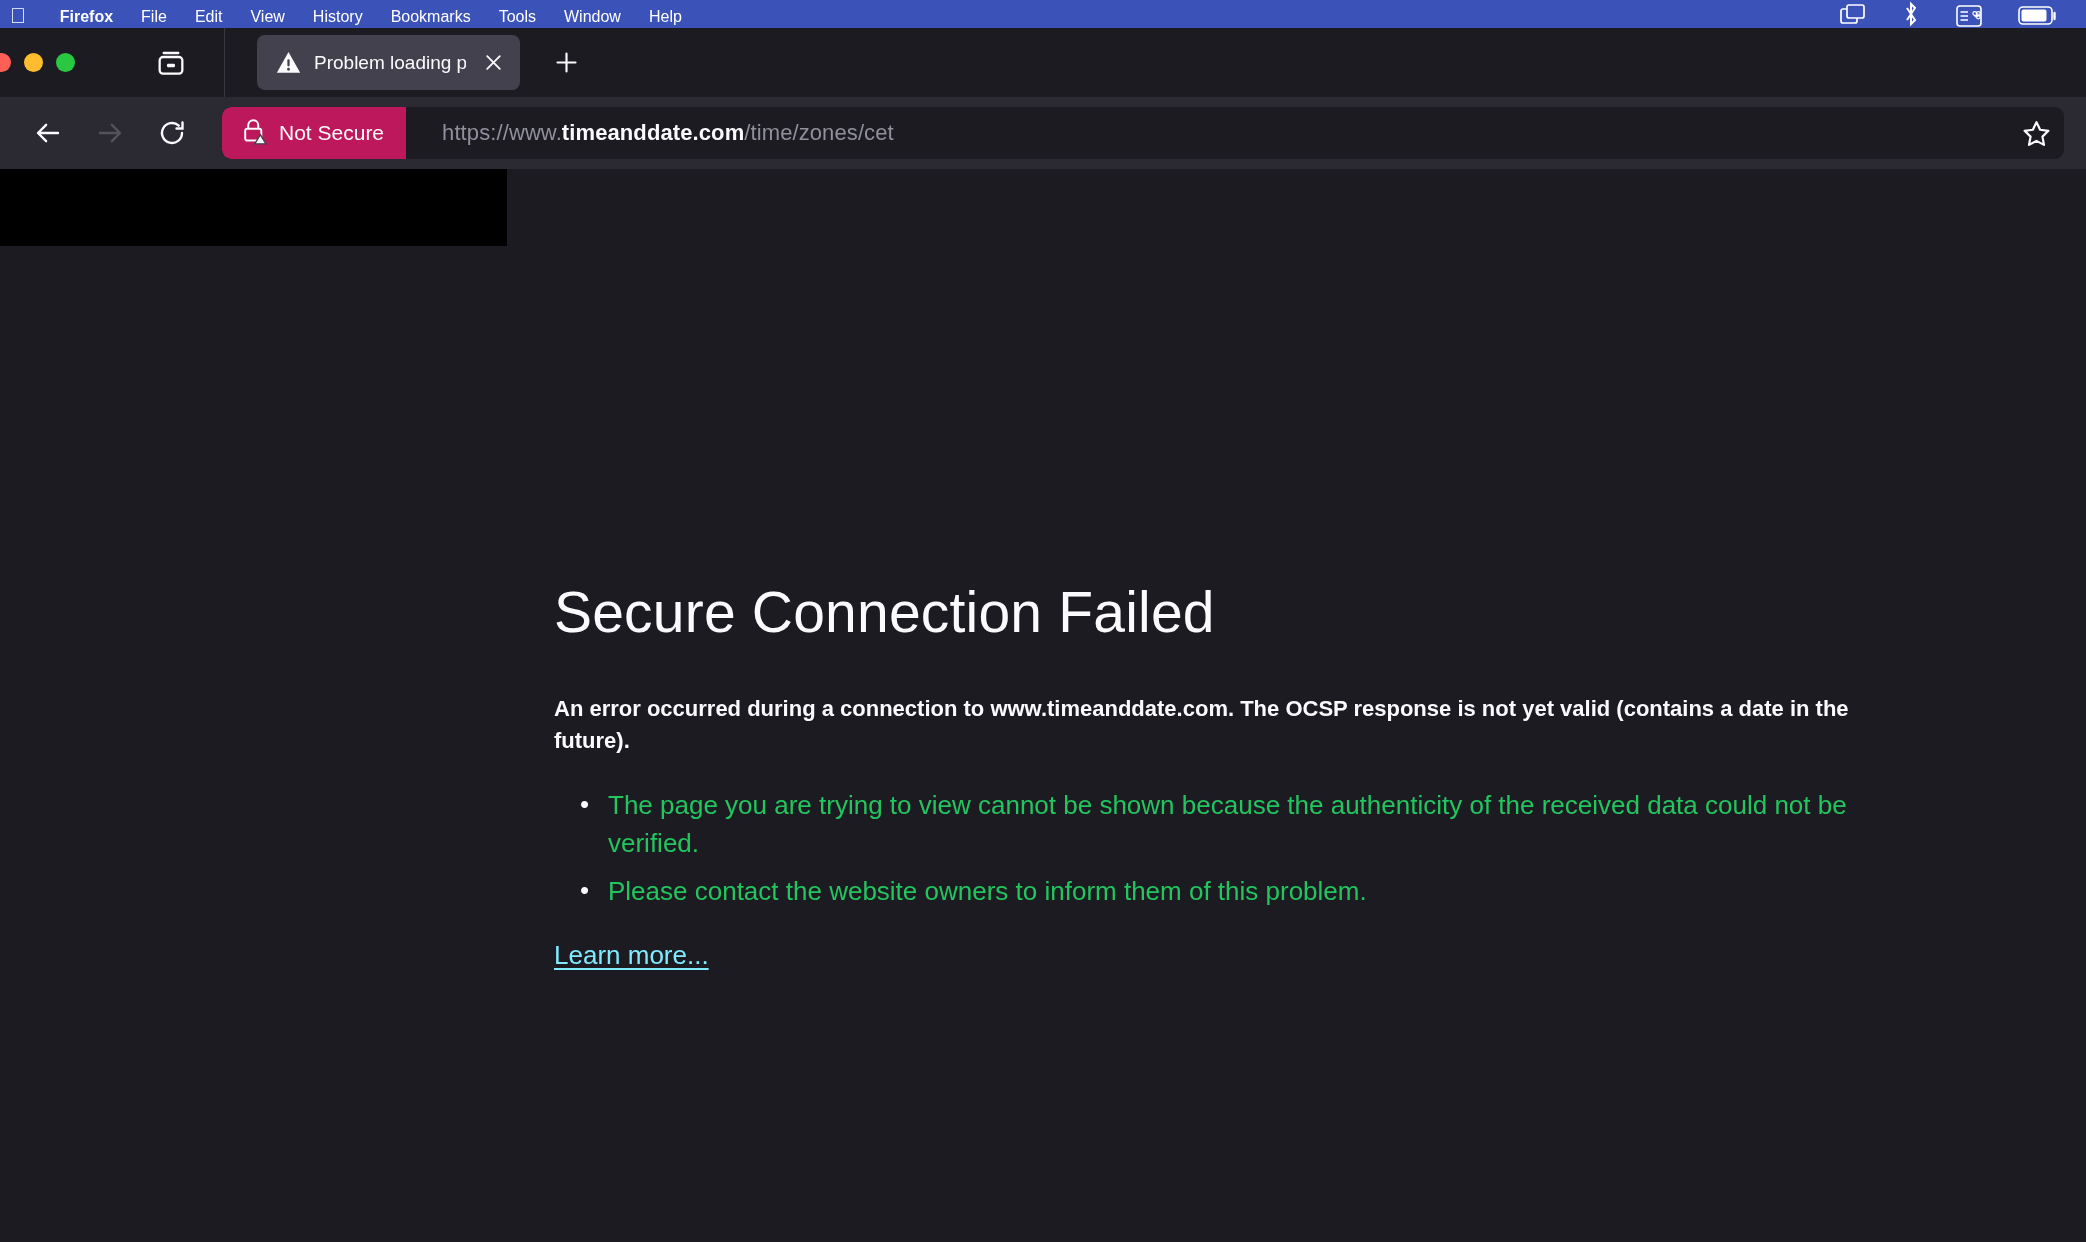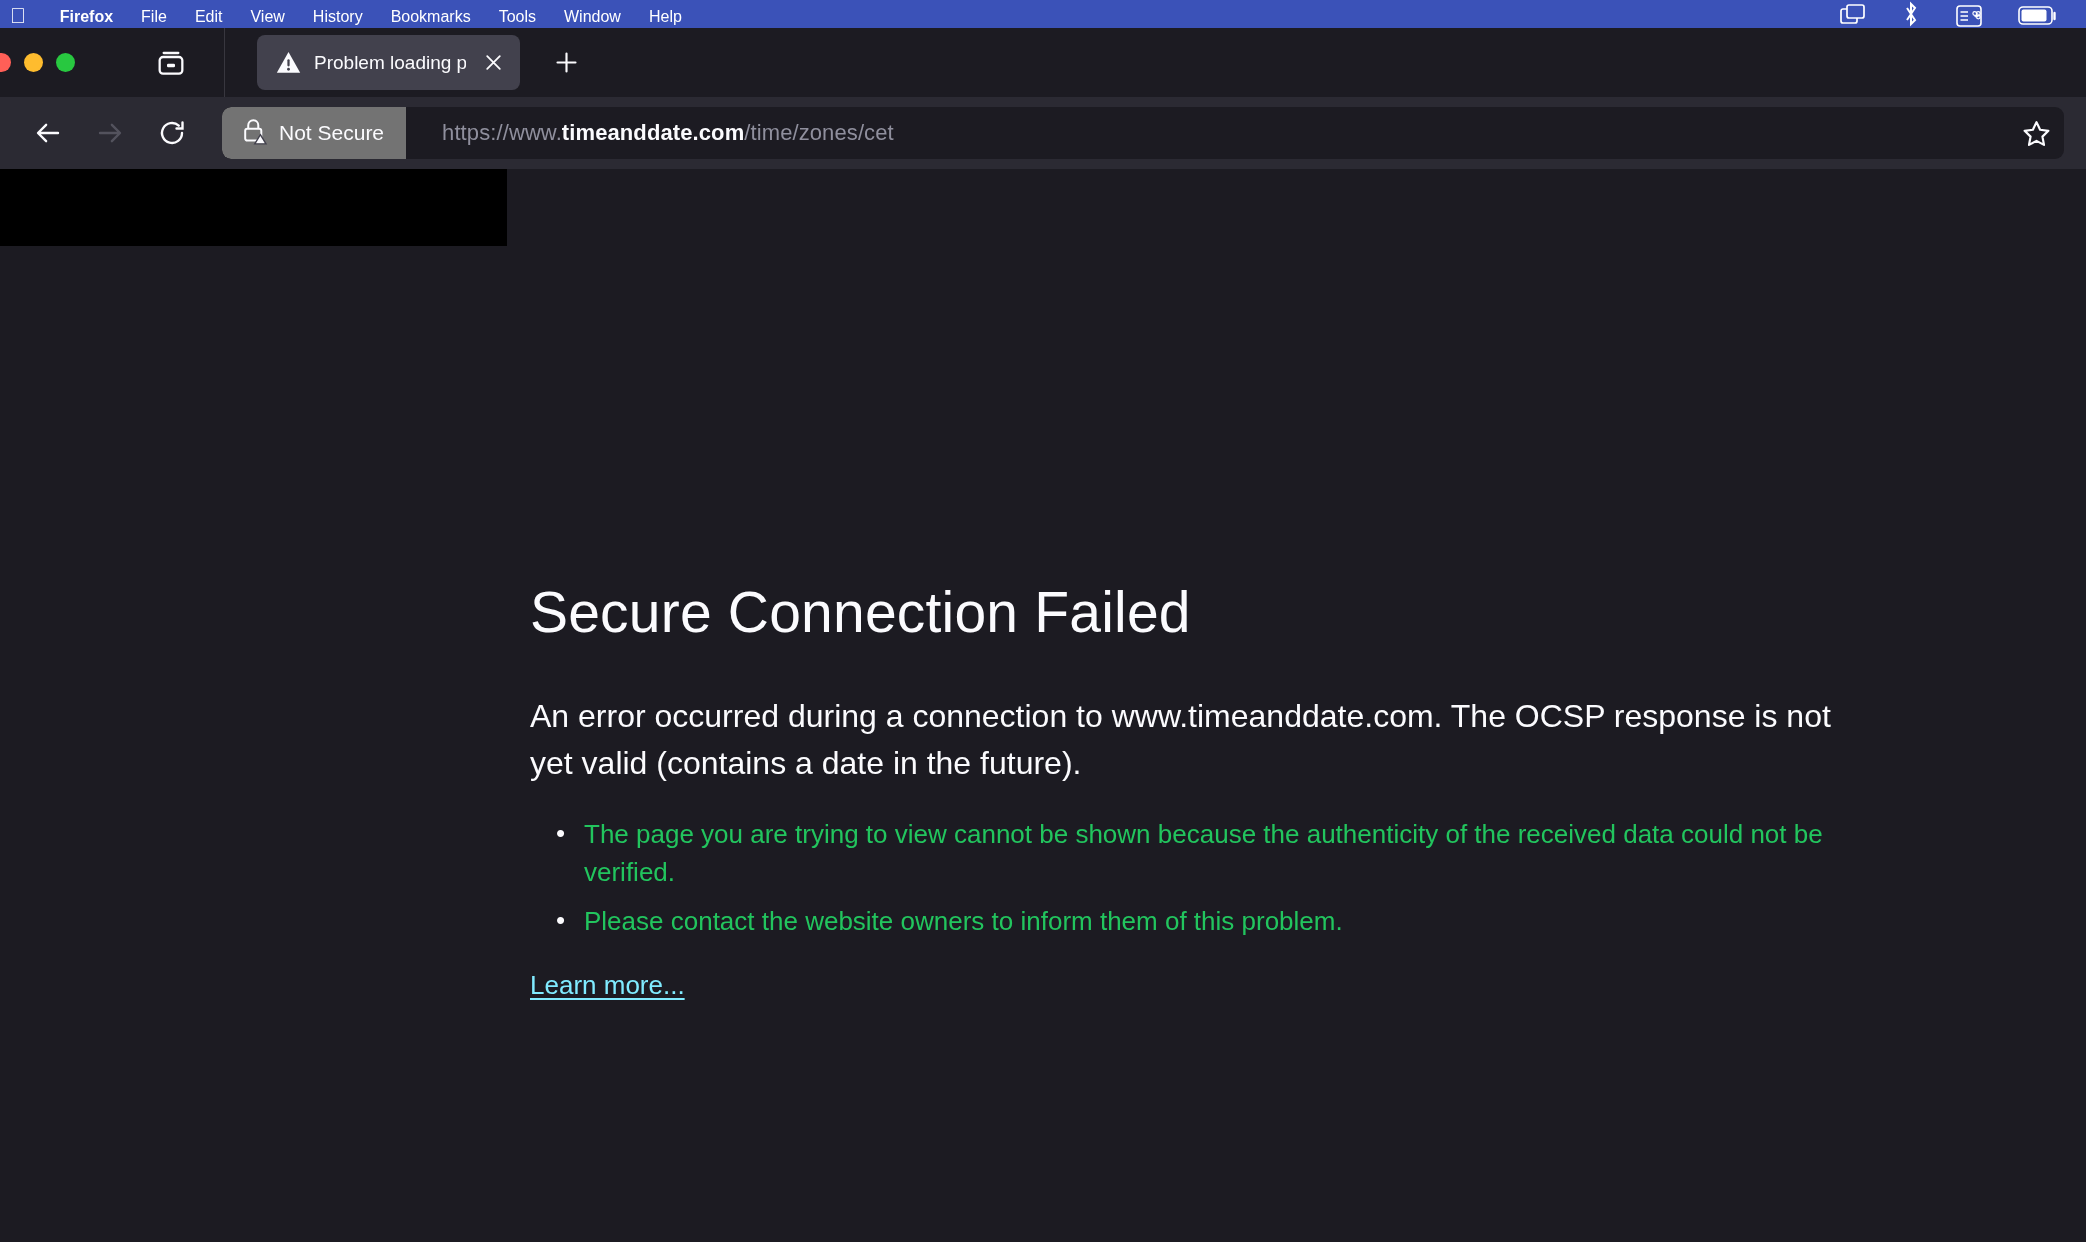--- a/index.html
+++ b/index.html
@@ -141,21 +141,21 @@
     margin-left: 24px;
     background: #1c1b22;
     border-radius: 9px;
     display: flex;
     align-items: center;
     padding-left: 0;
     overflow: hidden;
   }
   .notsecure {
     height: 52px;
-    background: #737373;
+    background: #be185d;
     display: flex;
     align-items: center;
     gap: 11px;
     padding: 0 22px 0 20px;
     border-radius: 9px 0 0 9px;
     flex: 0 0 auto;
   }
   .notsecure .ns-label {
     color: #fbfbfe;
     font-size: 21px;
@@ -188,36 +188,36 @@
   }
   #redaction {
     position: absolute;
     left: 0; top: 0;
     width: 507px;
     height: 77px;
     background: #000000;
   }
   #errorpage {
     position: absolute;
-    left: 530px;
+    left: 554px;
     top: 410px;
     width: 1370px;
   }
   #errorpage h1 {
     color: #fbfbfe;
     font-size: 57px;
     font-weight: 300;
     letter-spacing: 0.2px;
     margin-bottom: 48px;
   }
   #errorpage p.body {
     color: #fbfbfe;
-    font-size: 32px;
+    font-size: 22px;
     line-height: 1.47;
-    font-weight: 400;
+    font-weight: 700;
     margin-bottom: 28px;
     max-width: 1320px;
   }
   #errorpage p.errcode {
     color: #fbfbfe;
     font-size: 26px;
     margin-bottom: 22px;
   }
   #errorpage ul {
     list-style: none;

